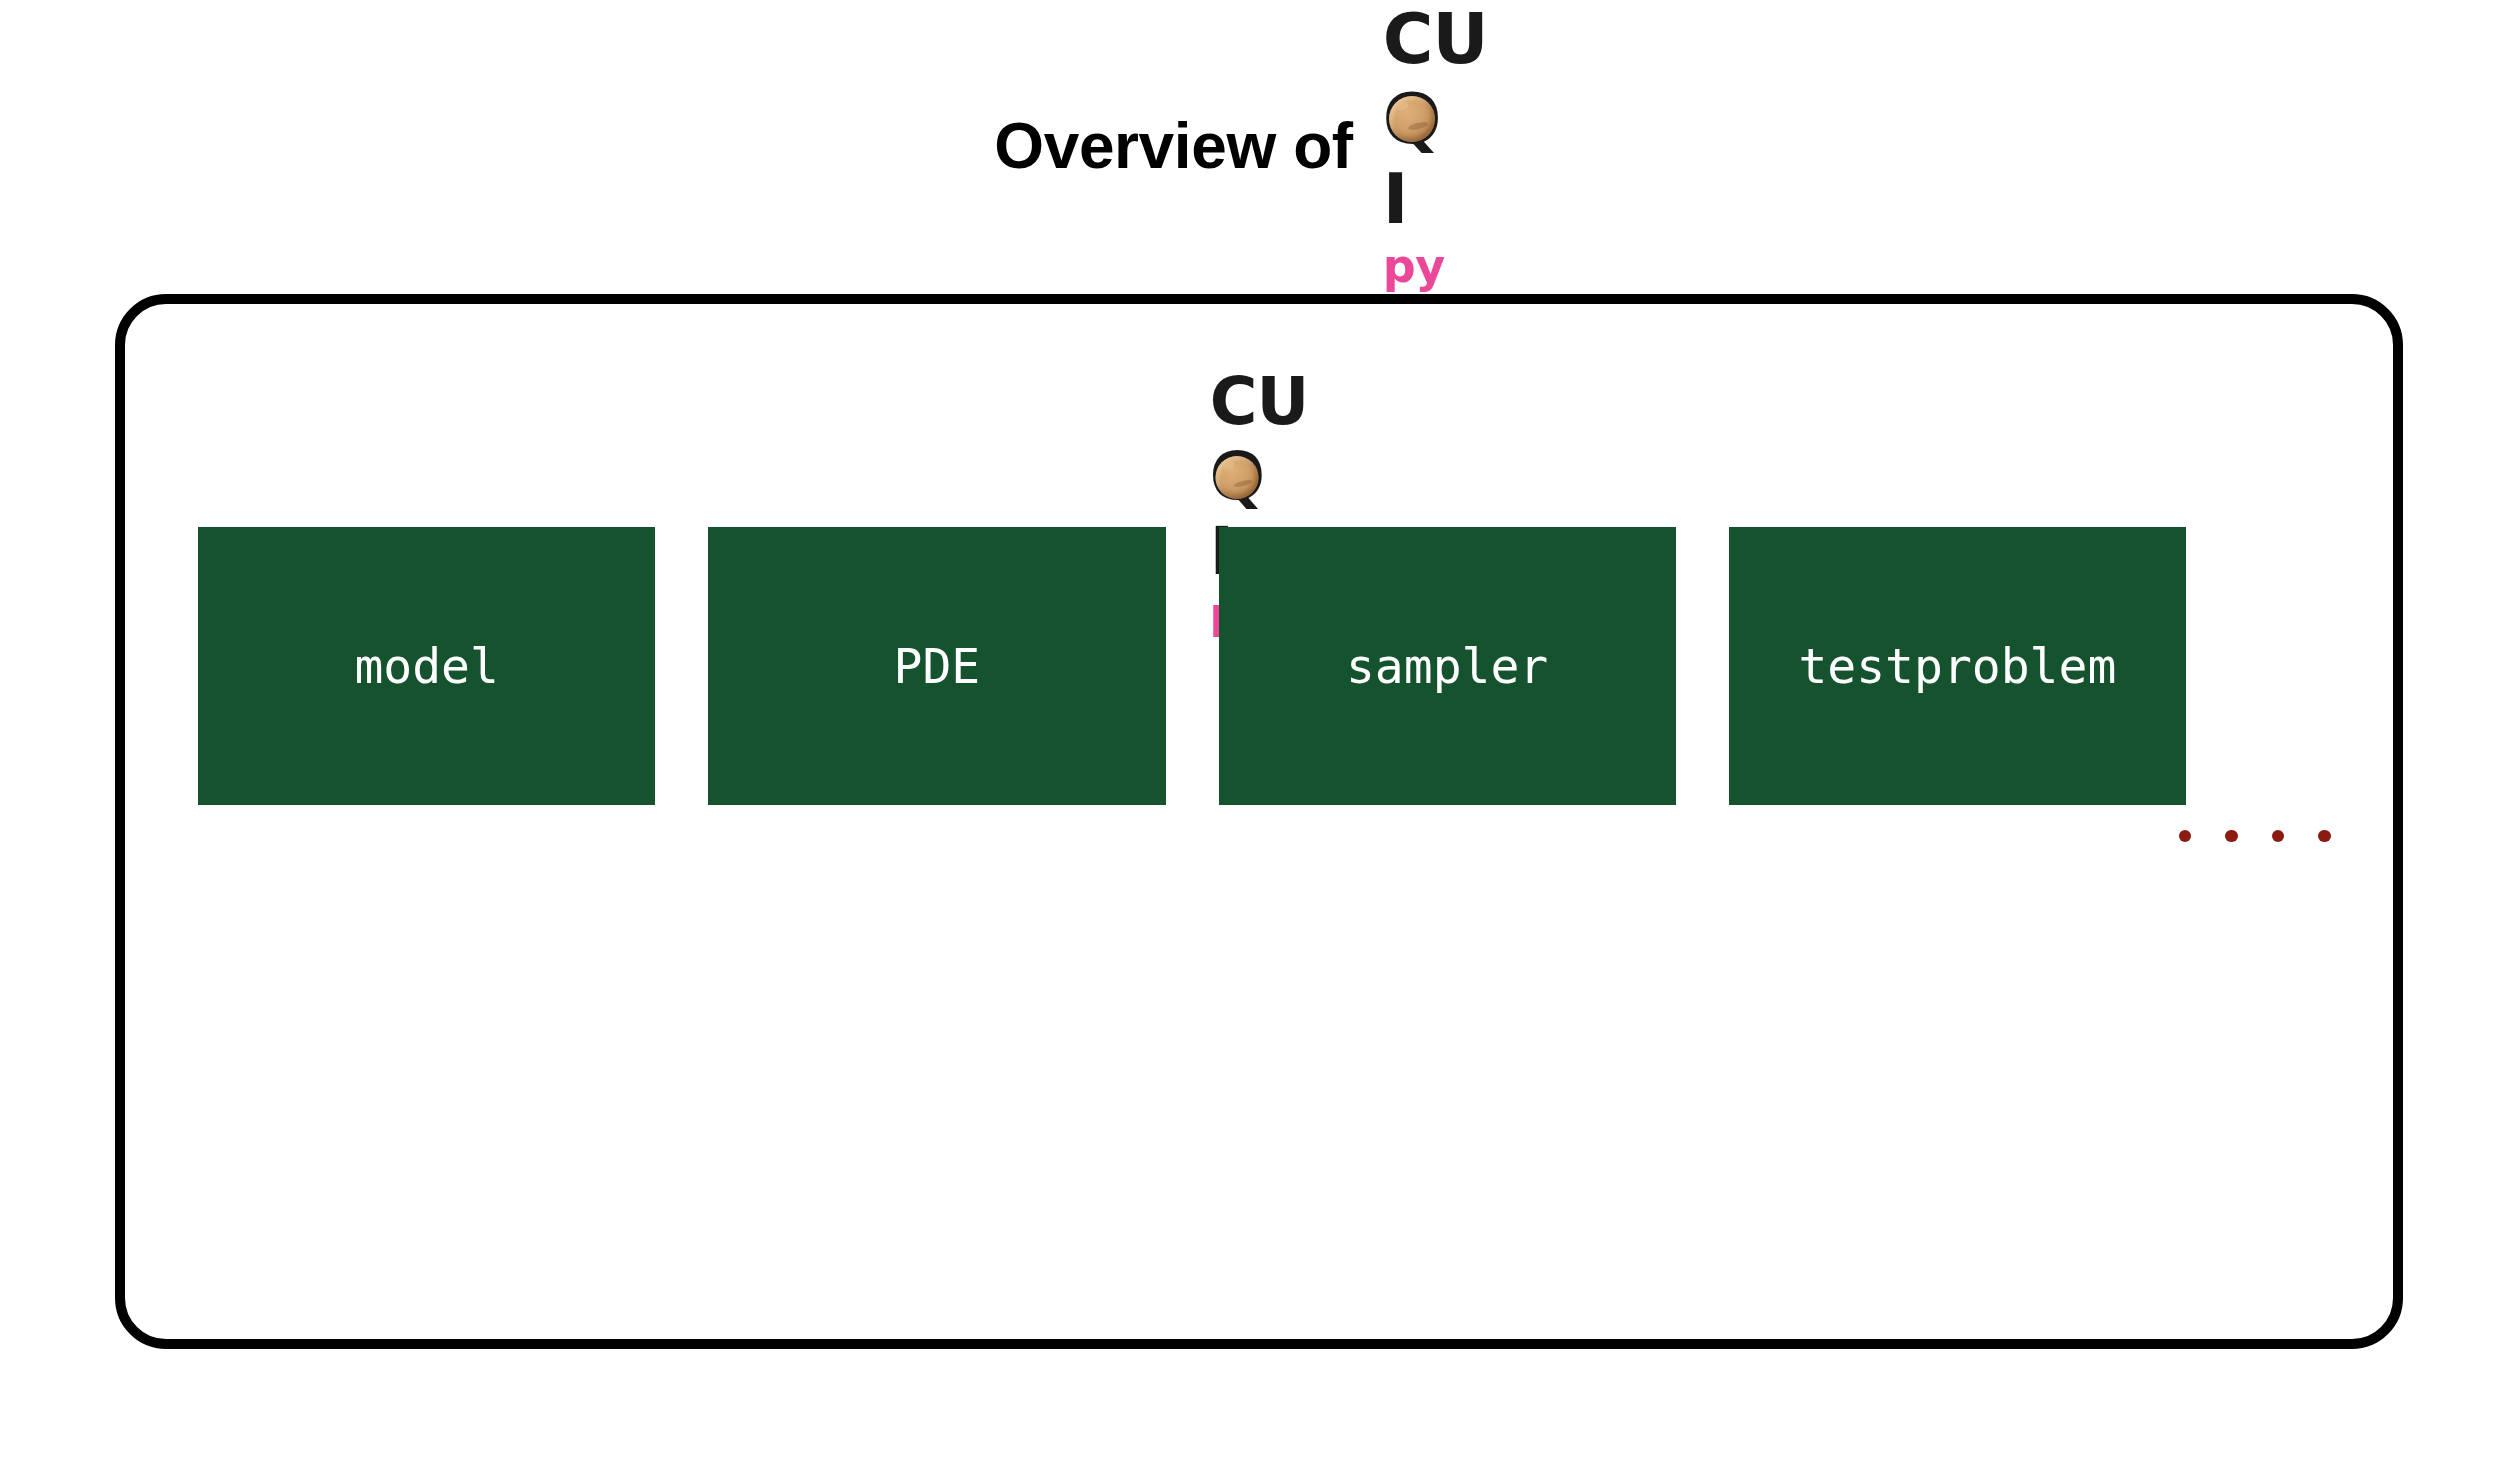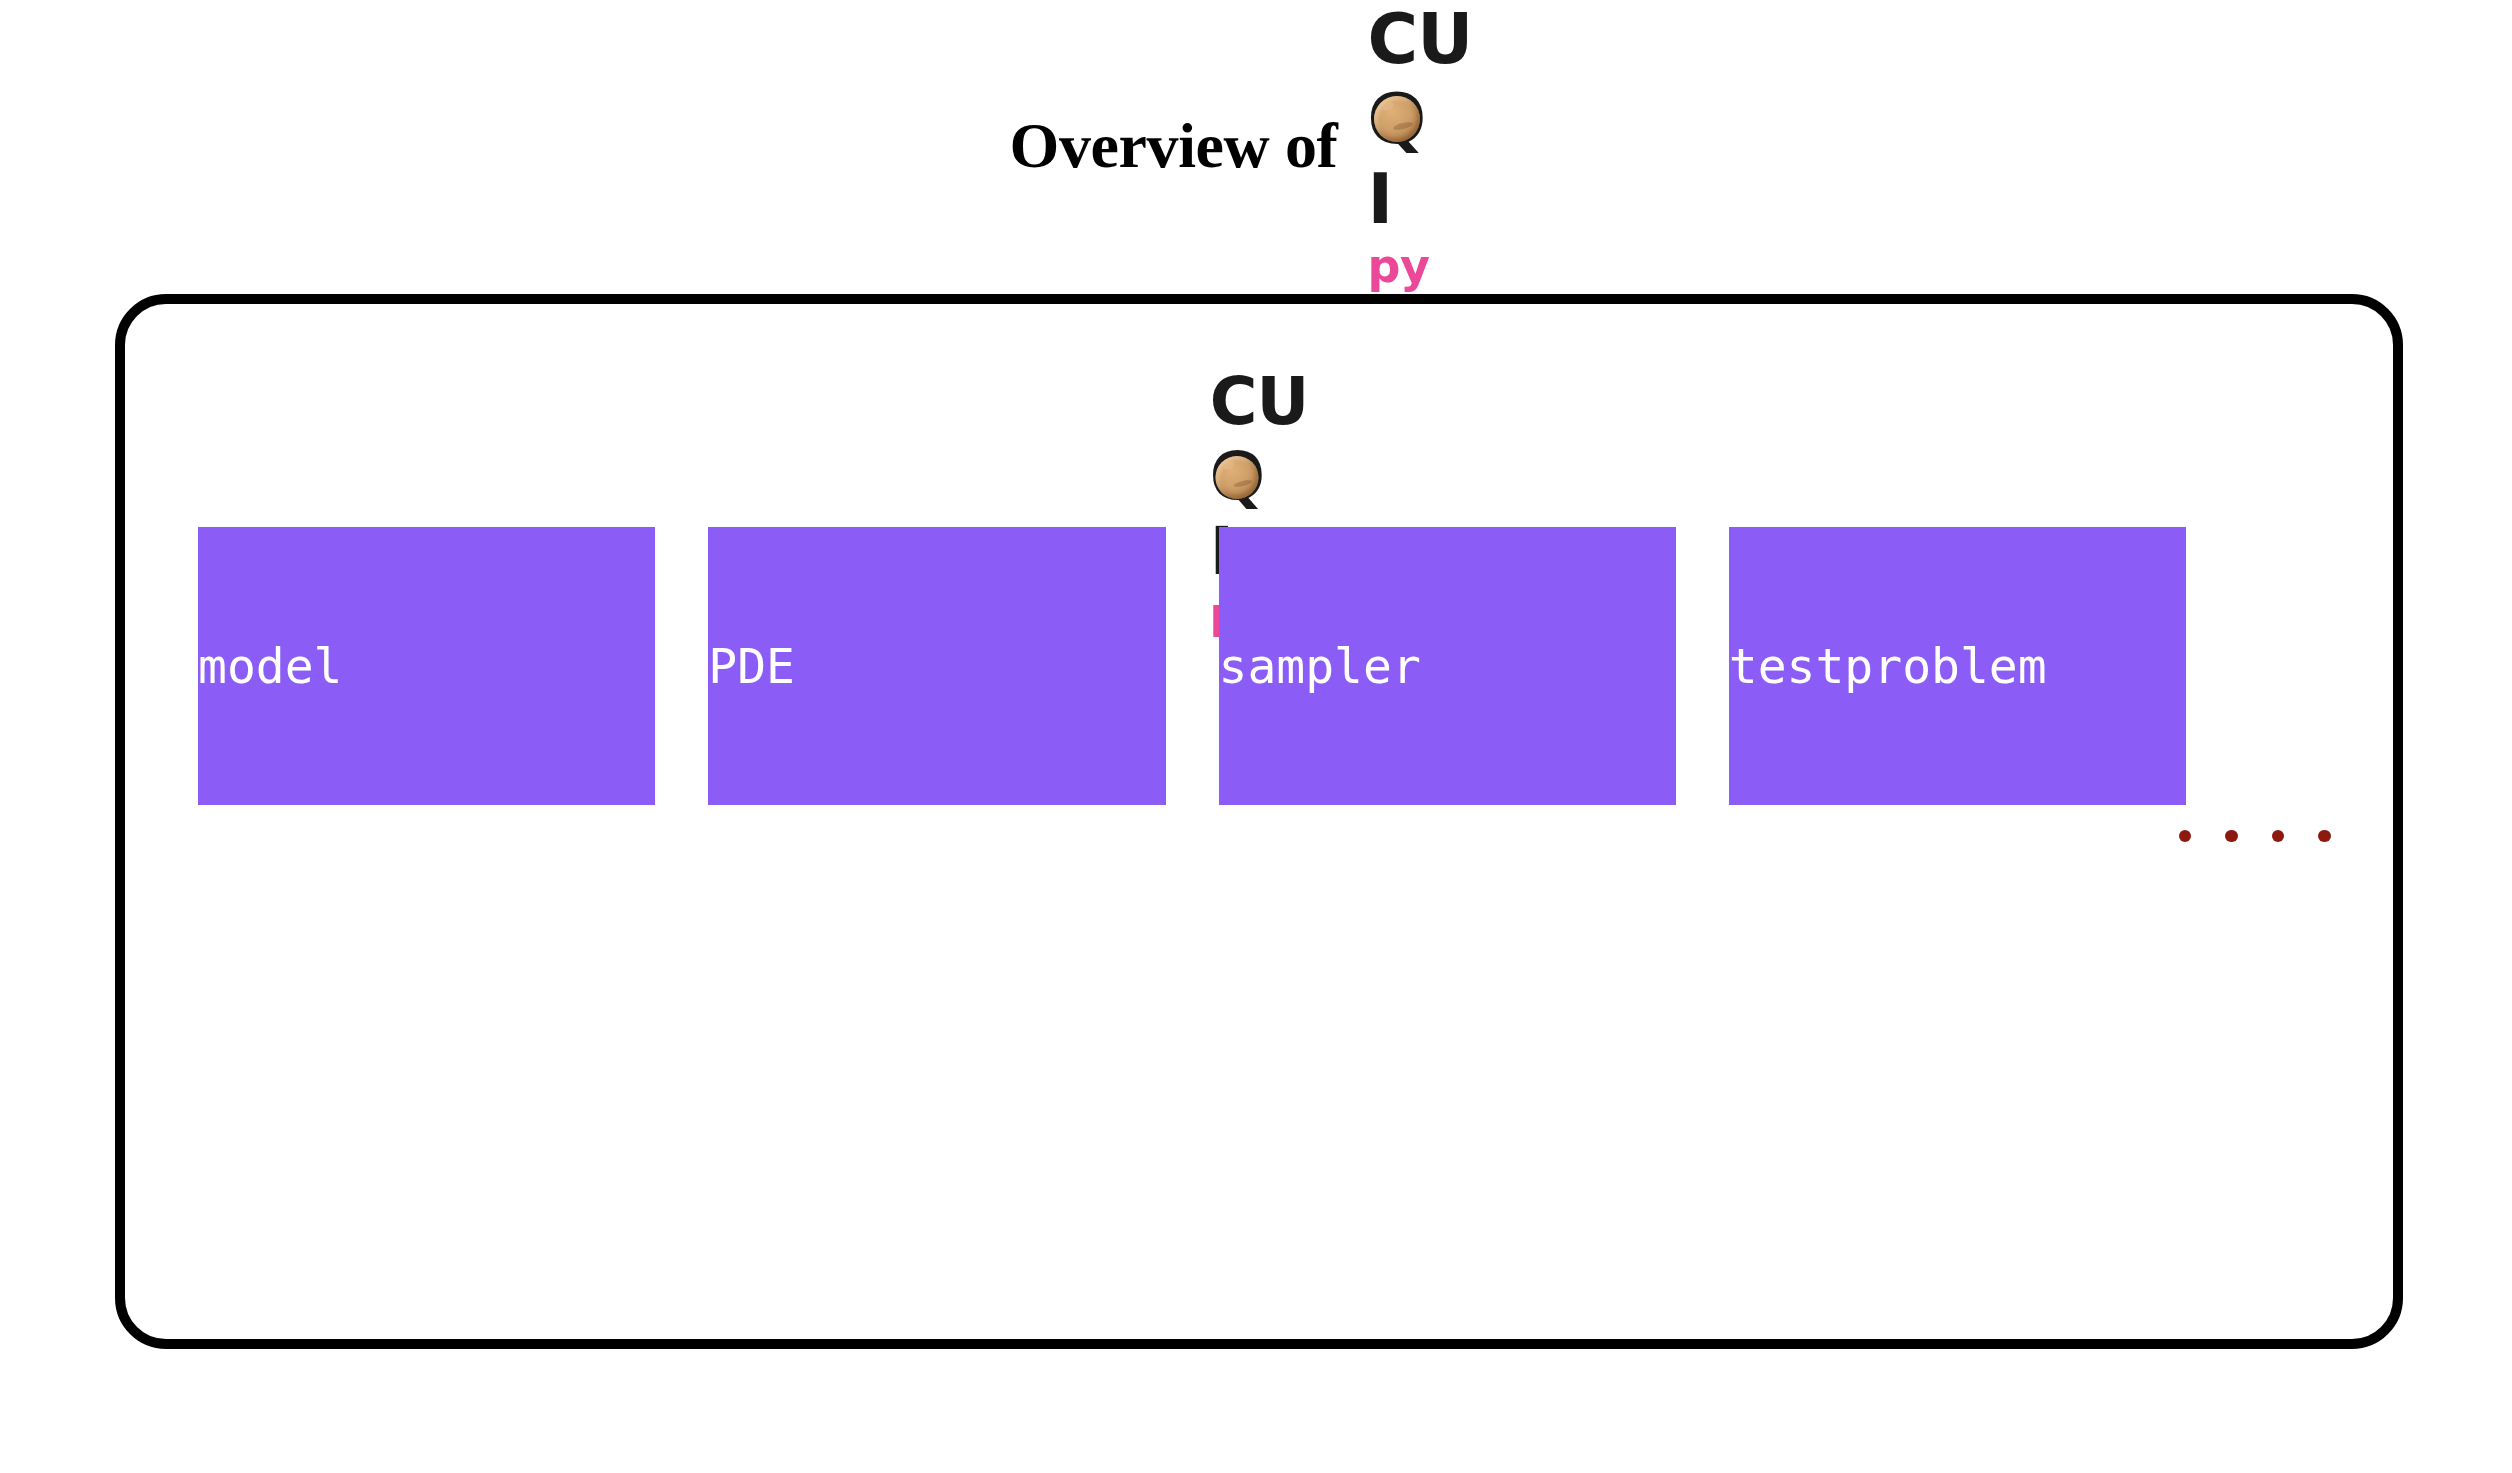--- a/index.html
+++ b/index.html
@@ -25,21 +25,21 @@
     left: 0;
     width: 2512px;
     height: 97px;
     display: flex;
     align-items: center;
     justify-content: center;
     gap: 0px;
     white-space: nowrap;
   }
   .title-word {
-    font-family: Liberation Serif, serif;
+    font-family: Liberation Sans, sans-serif;
     font-weight: bold;
     font-size: 64px;
     color: #000000;
     letter-spacing: -0.4px;
   }
   .title-gap-left { width: 30px; display:inline-block; }
   .title-gap-right { width: 30px; display:inline-block; }
 
   
   .logo {
@@ -153,23 +153,24 @@
   .module-row {
     display: flex;
     gap: 53px;
     margin-bottom: 53px;
   }
   .module-row:last-child { margin-bottom: 0; }
 
   .module-card {
     width: 468px;
     height: 278px;
-    background: #8b5cf6;
-    display: flex;
-    align-items: center;
+    background: #14532d;
+    display: flex;
+    align-items: center;
+    justify-content: center;
   }
   .module-card-label {
     font-family: "DejaVu Sans Mono", monospace;
     font-size: 48px;
     color: #ffffff;
     line-height: 1;
     letter-spacing: 0px;
   }
 
   

